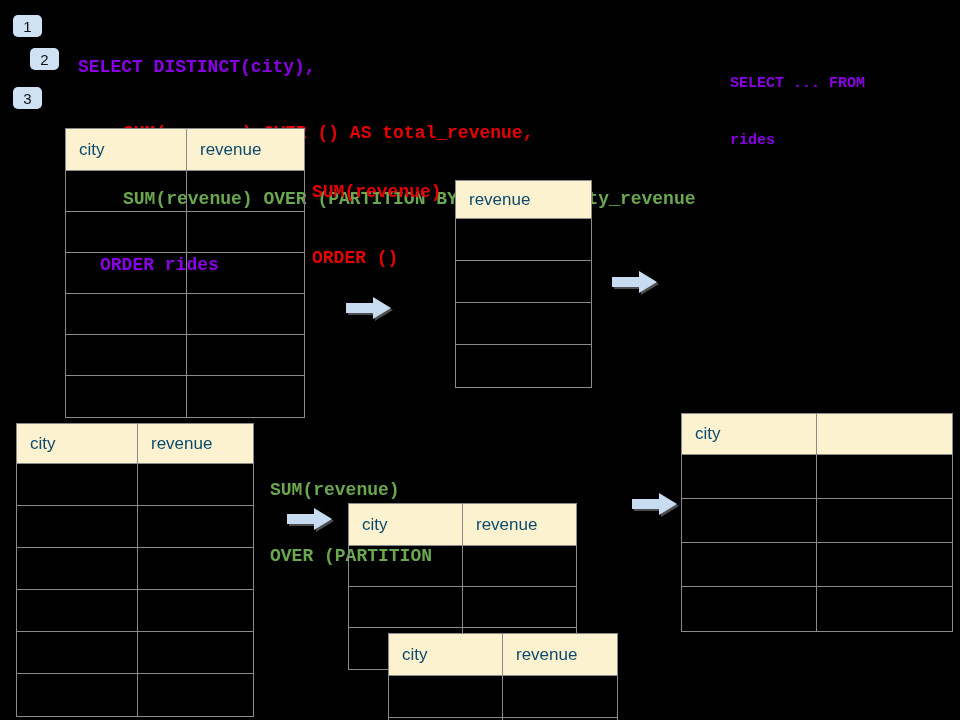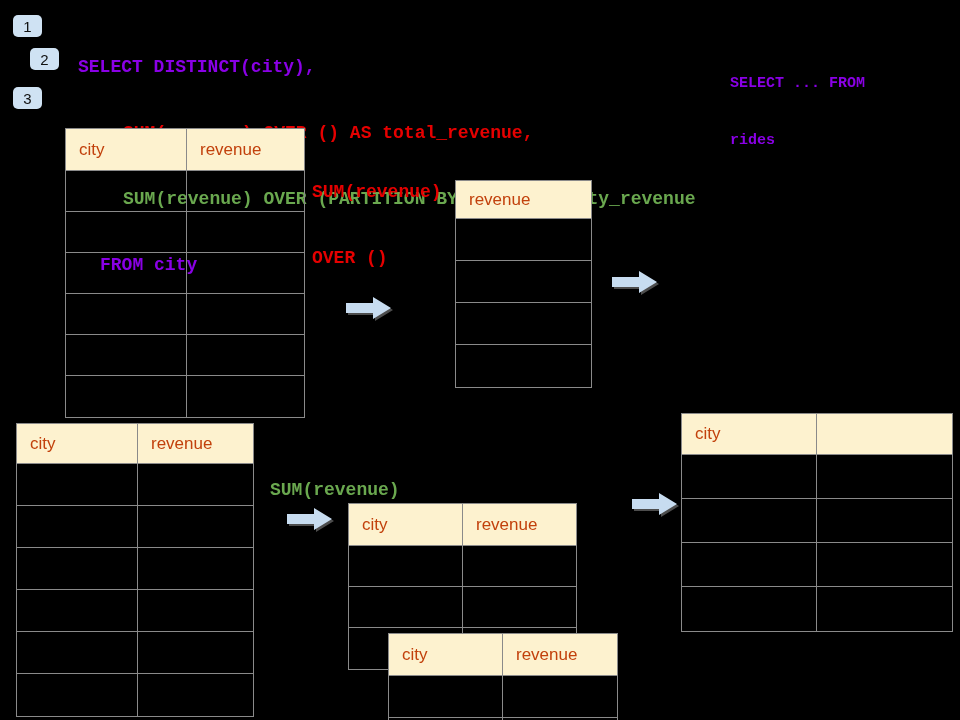--- a/index.html
+++ b/index.html
@@ -44,21 +44,21 @@
   .tbl.opaque { background:#000; }
   .thead {
     display:flex; height:var(--hh);
     background:var(--table-header-fill,#FDF2CF);
     border-bottom:1px solid var(--grid-line,#8A8A8A);
     box-sizing:border-box;
   }
   .th {
     flex:1; display:flex; align-items:center;
     padding-left:13px; box-sizing:border-box;
-    font:17px "Liberation Sans", sans-serif; color:#c2410c;
+    font:17px "Liberation Sans", sans-serif; color:#0c4a6e;
   }
   .th.c1 { flex:0 0 var(--c1); border-right:1px solid var(--grid-line,#8A8A8A); }
   .tr {
     display:flex; height:var(--rh);
     border-bottom:1px solid var(--grid-line,#8A8A8A);
     box-sizing:border-box;
   }
   .tr:last-child { border-bottom:none; }
   .td { flex:1; box-sizing:border-box; }
   .td.c1 { flex:0 0 var(--c1); border-right:1px solid var(--grid-line,#8A8A8A); }
@@ -78,35 +78,36 @@
       <span>2</span>
     </div>
   <div class="badge" style="left:13px;top:87px">
       <span>3</span>
     </div>
 
   <div class="code">
     <div class="purple">SELECT DISTINCT(city),</div>
     <div class="red ind1">SUM(revenue) OVER () AS total_revenue,</div>
     <div class="green ind1">SUM(revenue) OVER (PARTITION BY city) as city_revenue</div>
-    <div class="purple ind2">FROM city</div>
+    <div class="purple ind2">ORDER rides</div>
   </div>
 
   <div class="sidenote purple">
     <div>SELECT ... FROM</div>
     <div>rides</div>
   </div>
 
   <div class="annot red" style="left:312px;top:137px">
     <div>SUM(revenue)</div>
-    <div>OVER ()</div>
+    <div>ORDER ()</div>
   </div>
 
   <div class="annot green" style="left:270px;top:435px">
     <div>SUM(revenue)</div>
+    <div>OVER (PARTITION</div>
   </div>
 
   <div class="tbl" style="left:65px;top:128px;width:240px;--hh:42px;--rh:41px;--c1:121px">
     <div class="thead">
       <div class="th c1">city</div>
       <div class="th">revenue</div>
     </div>
     <div>
         <div class="tr">
           <div class="td c1"></div>

